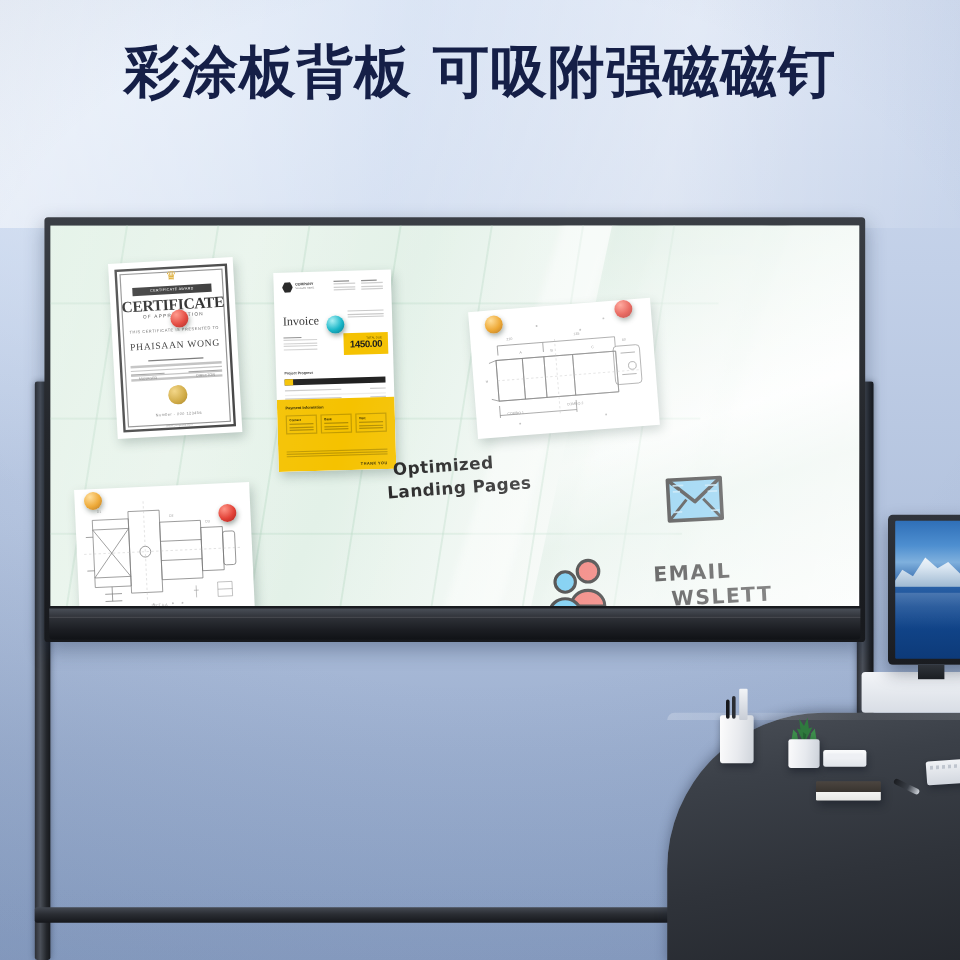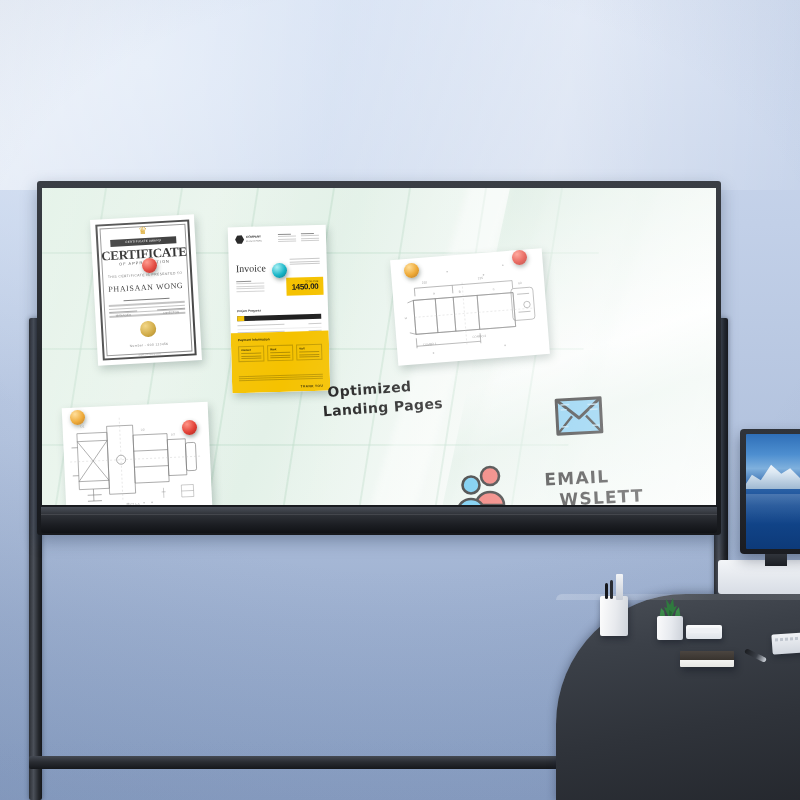--- a/index.html
+++ b/index.html
@@ -256,20 +256,21 @@
 </head>
 <body>
 
 <div class="scene">
 
   <div class="wall"></div>
   <div class="wall-sheen"></div>
   <div class="wall-vign"></div>
   <div class="floor"></div>
 
+  <div class="headline">彩涂板背板 可吸附强磁磁钉</div>
 
   <div class="stand-leg leg-left"></div>
   <div class="stand-leg leg-right"></div>
   <div class="crossbar"></div>
 
   <div class="desk">
     <div class="desk-edge"></div>
   </div>
   <div class="monitor2"></div>
   <div class="monitor">

